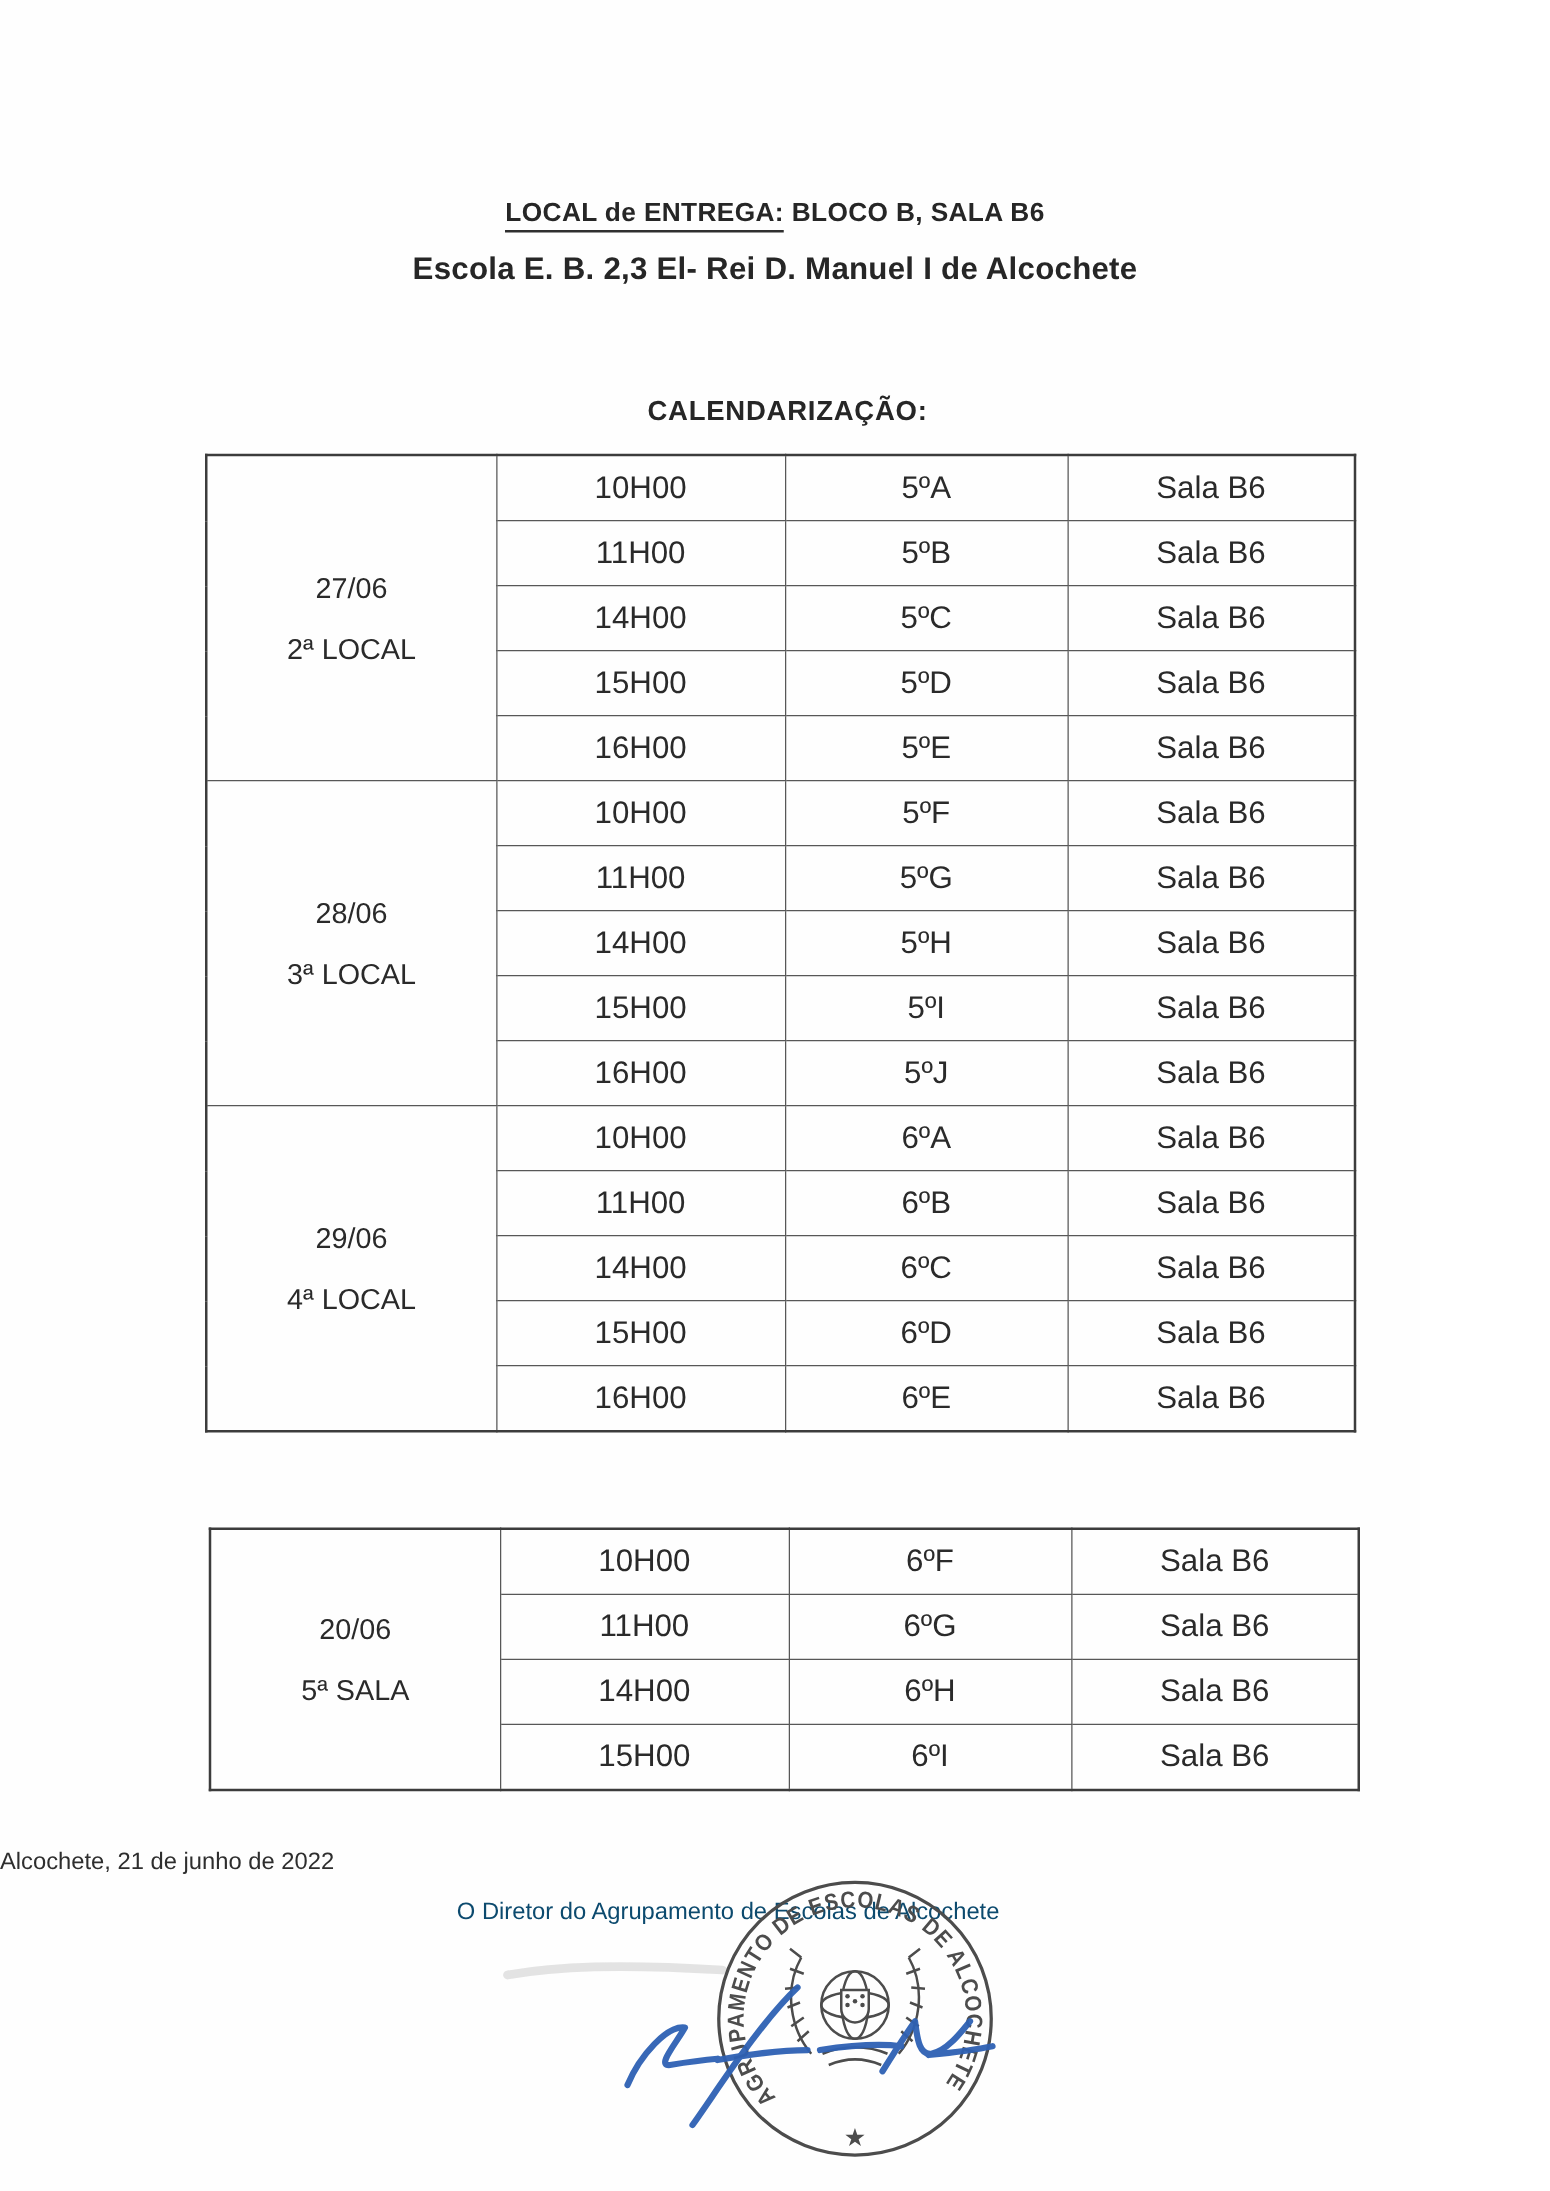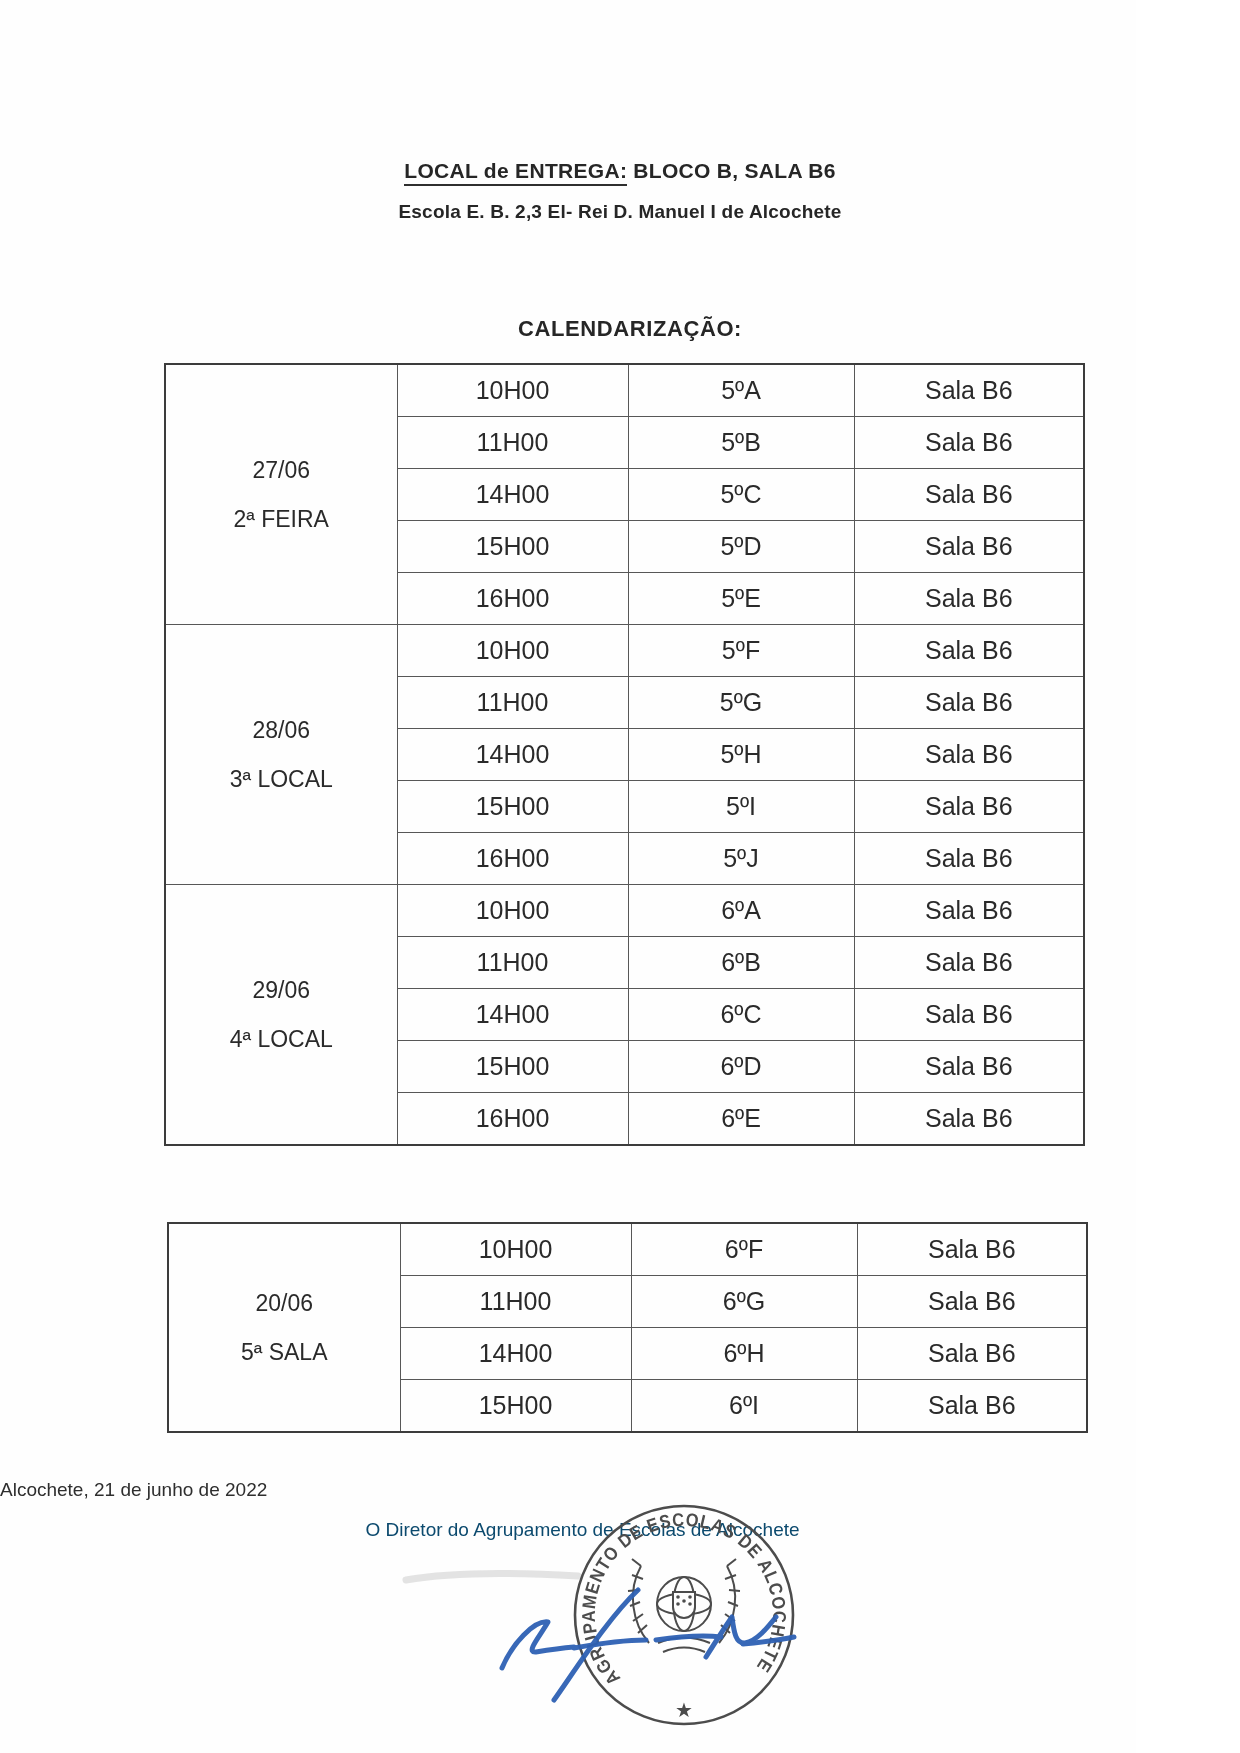--- a/index.html
+++ b/index.html
@@ -6,21 +6,21 @@
   .page {
     position:relative; width:1136px; height:1753px;
     background:#fefefe; overflow:hidden;
     font-family:"Liberation Sans","DejaVu Sans",sans-serif;
     color:#262626;
   }
   .h1 { position:absolute; top:159px; left:0; width:1240px; text-align:center;
         font-size:21px; font-weight:bold; letter-spacing:0.3px; }
   .h1 .u { border-bottom:2.5px solid #2f2f2f; padding-bottom:2px; }
   .h2 { position:absolute; top:201px; left:0; width:1240px; text-align:center;
-        font-size:19px; font-weight:bold; letter-spacing:0.2px; }
+        font-size:25px; font-weight:bold; letter-spacing:0.2px; }
   .h3 { position:absolute; top:316px; left:10px; width:1240px; text-align:center;
         font-size:22px; font-weight:bold; letter-spacing:0.6px; }
 
   table.sched { position:absolute; border-collapse:collapse; table-layout:fixed;
         border:2px solid #3c3c3c; background:#fefefe; }
   table.sched td { border:1.6px solid #575757; height:51px; padding:0;
         text-align:center; vertical-align:middle; font-size:25px; color:#2a2a2a; }
   td.datecell div { line-height:49px; font-size:23px; }
   table.t1 { left:164px; top:363px; width:919px; }
   table.t2 { left:167px; top:1222px; width:919px; }
@@ -47,21 +47,21 @@
     <colgroup>
         <col style="width:232px">
         <col style="width:231px">
         <col style="width:226px">
         <col style="width:230px">
       </colgroup>
     <tbody>
       <tr>
         <td class="datecell" rowspan="5">
           <div>27/06</div>
-          <div>2ª FEIRA</div>
+          <div>2ª LOCAL</div>
         </td>
         <td>10H00</td>
         <td>5ºA</td>
         <td>Sala B6</td>
       </tr>
       <tr>
         <td>11H00</td>
         <td>5ºB</td>
         <td>Sala B6</td>
       </tr>

